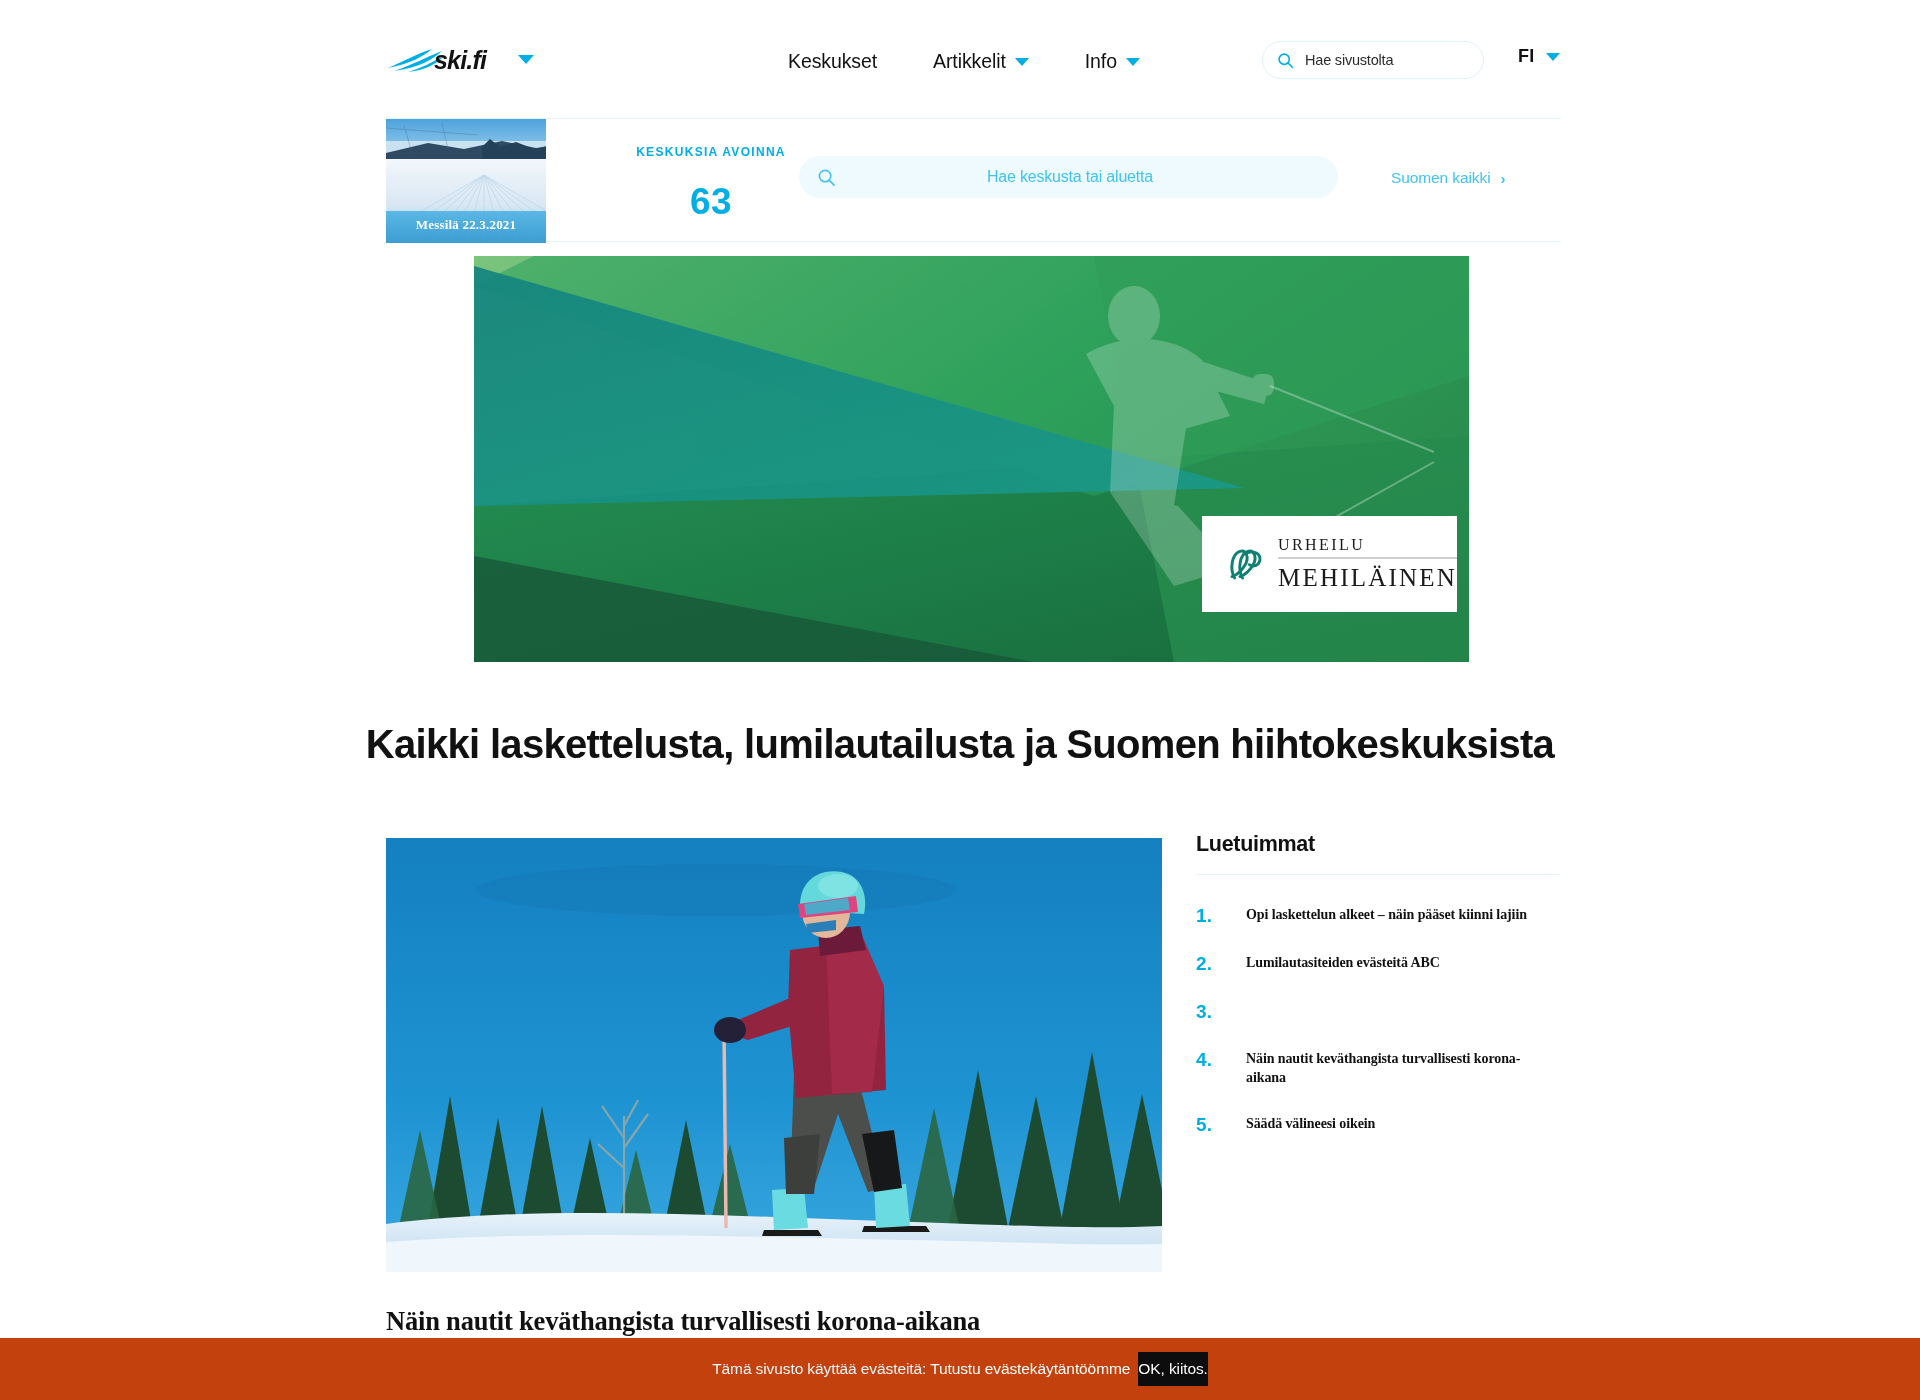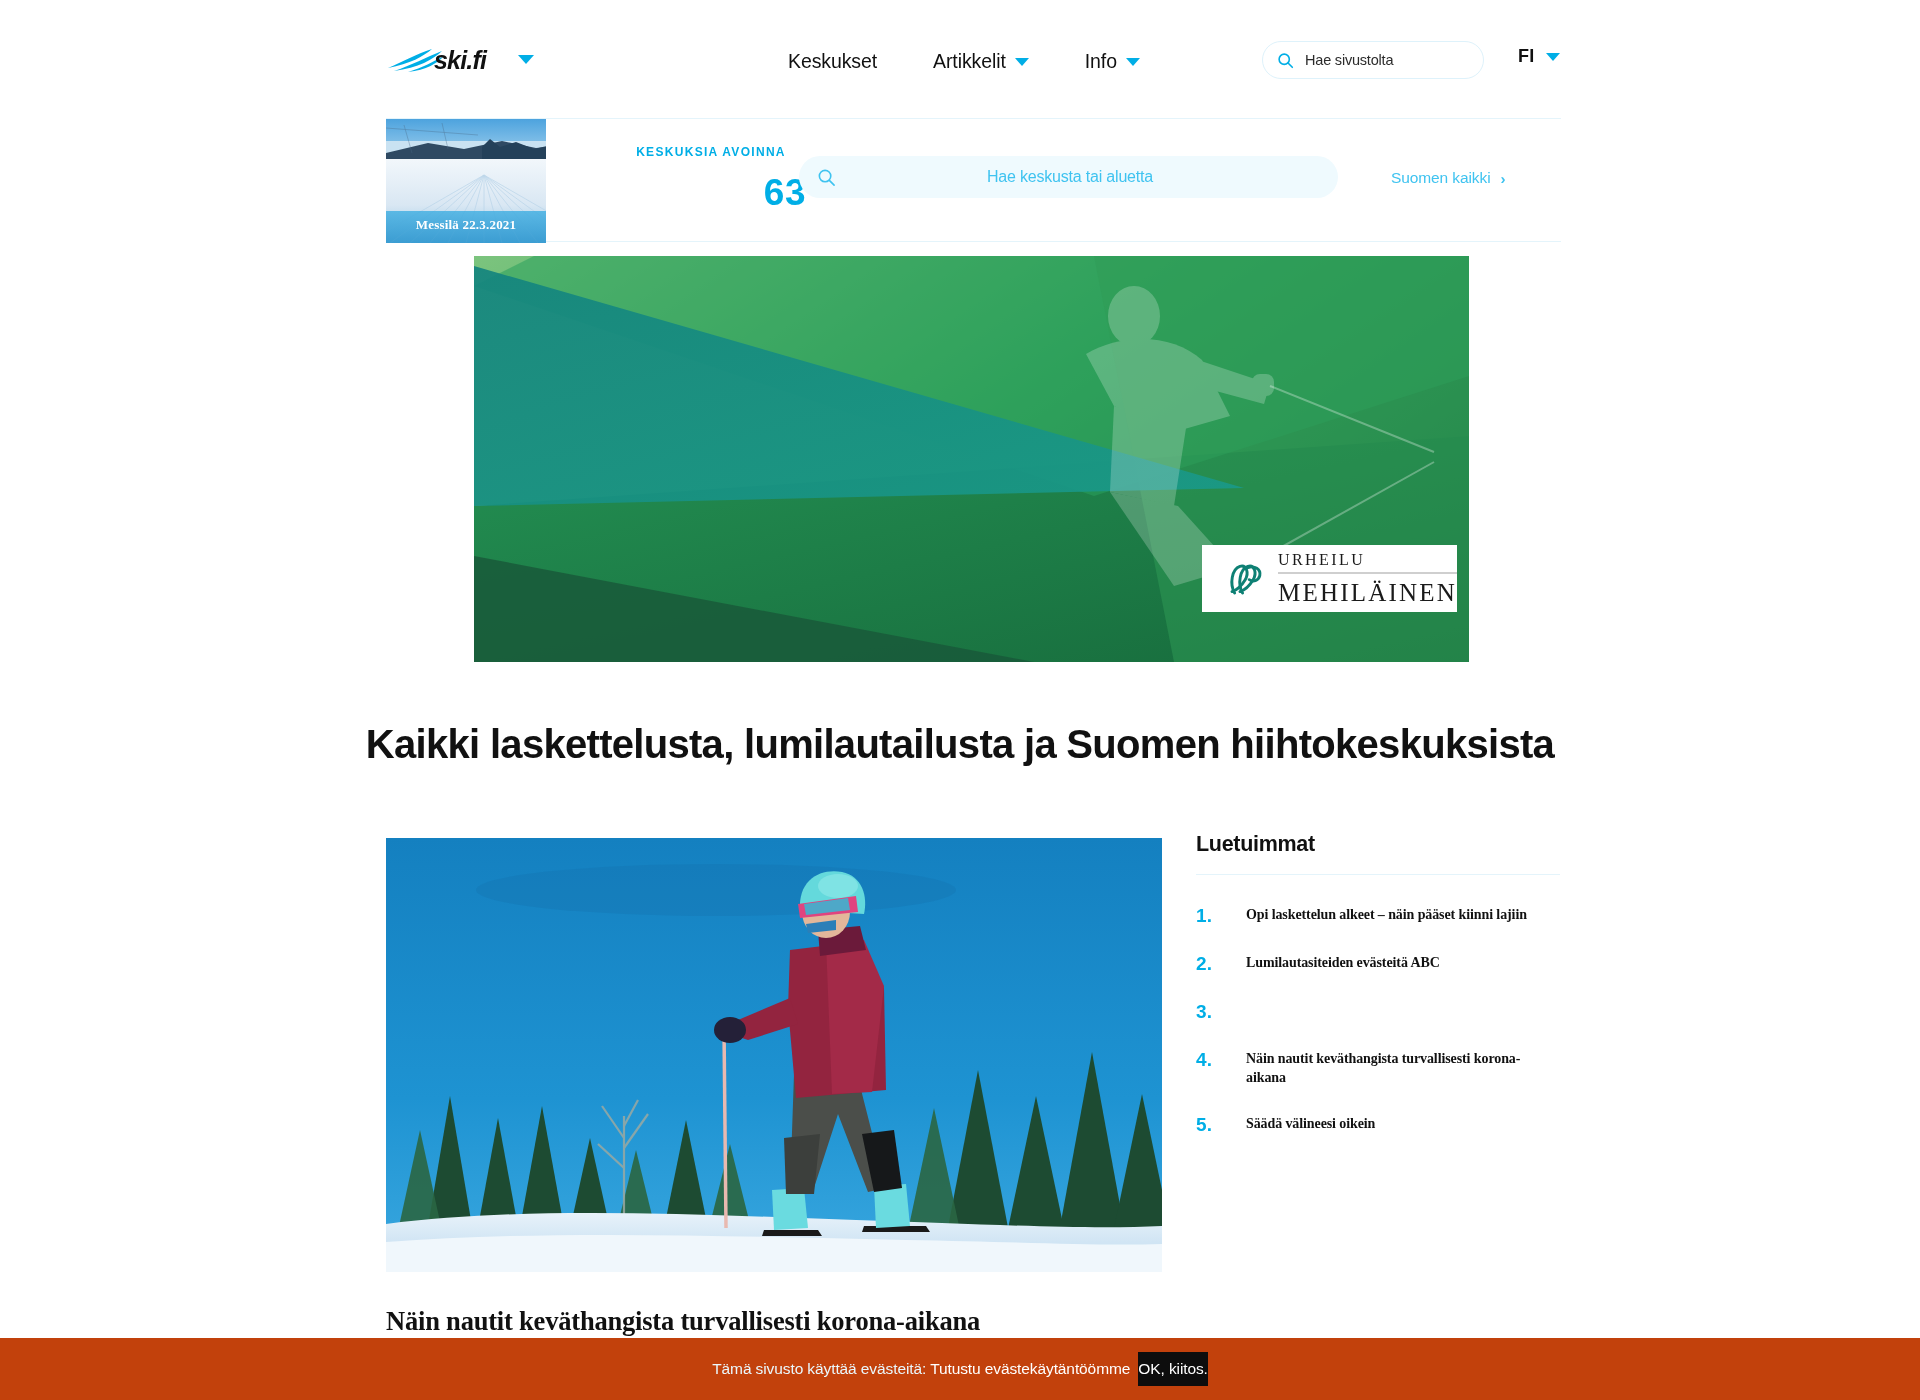--- a/index.html
+++ b/index.html
@@ -77,22 +77,22 @@
     font-size: 13px; font-weight: bold; color: #fff; letter-spacing: 0.2px;
   }
   .counter {
     position: absolute; left: 230px; top: 26px; width: 190px; text-align: center;
   }
   .counter-lbl {
     font-size: 12px; font-weight: bold; color: #00AEE6;
     letter-spacing: 1.3px;
   }
   .counter-num {
-    margin-top: 13px;
-    font-size: 37px; font-weight: bold; color: #00AEE6; letter-spacing: 0.5px; text-align: right;
+    margin-top: 22px;
+    font-size: 37px; font-weight: bold; color: #00AEE6; letter-spacing: 0.5px;
   }
   .resort-search {
     position: absolute; left: 413px; top: 37px;
     width: 539px; height: 42px;
     background: #EFFAFE; border-radius: 21px;
     display: flex; align-items: center; padding: 0 18px;
   }
   .resort-search .ph {
     flex: 1; text-align: center; font-size: 16px; color: #3FC3F0; letter-spacing: -0.2px;
     margin-left: -16px;
@@ -105,21 +105,21 @@
   .see-all .chev { font-size: 15px; font-weight: bold; }
 
   
   .ad {
     position: absolute; left: 474px; top: 256px;
     width: 995px; height: 406px; overflow: hidden;
   }
   .ad svg { display: block; }
   .ad-logo {
     position: absolute; right: 12px; bottom: 50px;
-    width: 255px; height: 67px; background: #fff;
+    width: 255px; height: 96px; background: #fff;
     display: flex; align-items: center; gap: 13px;
     padding-left: 26px;
   }
   .ml-text { display: flex; flex-direction: column; gap: 2px; }
   .ml-top {
     font-family: "Liberation Serif", serif;
     font-size: 16px; letter-spacing: 2.4px; color: #1a1a1a;
     border-bottom: 2px solid #cfcfcf; padding-bottom: 3px;
   }
   .ml-bot {

